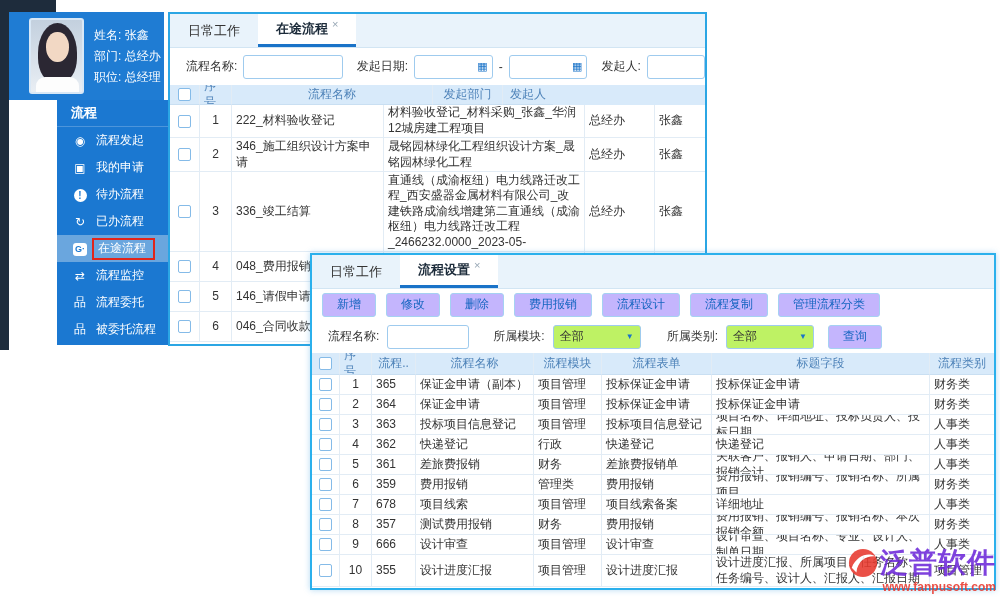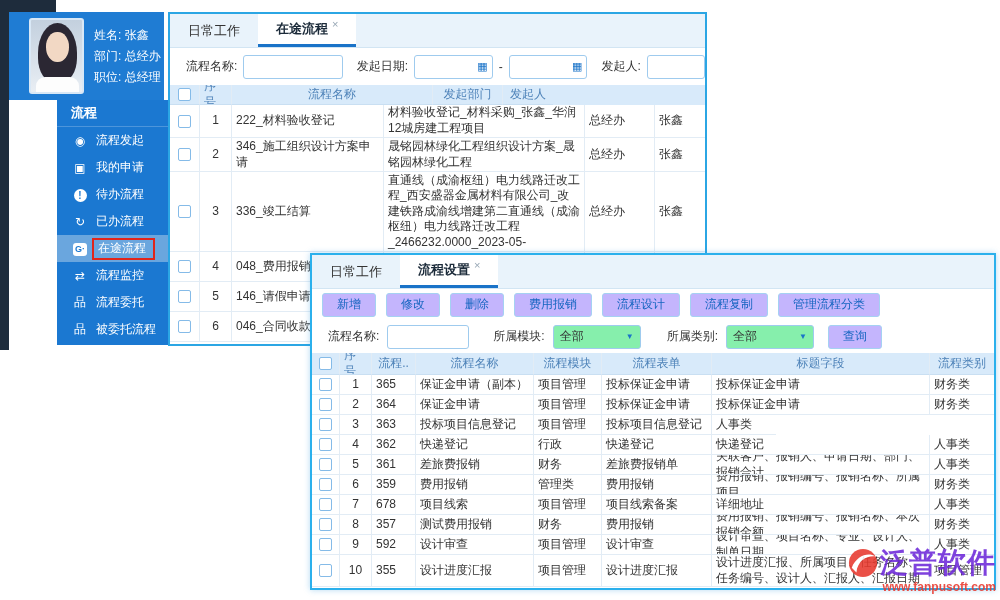--- a/index.html
+++ b/index.html
@@ -37,21 +37,21 @@
   .tabstrip { display:flex; align-items:stretch; height:34px; background:#e9f3fb; border-bottom:1px solid #d2e5f3; }
   .tab { display:flex; align-items:center; padding:0 18px; font-size:13px; color:#333; cursor:pointer; position:relative; }
   .tab.active { background:#fff; color:#1c2b3a; font-weight:bold; border-bottom:3px solid #1a73c8; }
   .tab-close { font-size:11px; color:#96a6b4; margin-left:4px; margin-top:-10px; font-weight:normal; }
 
   .filter-row { display:flex; align-items:center; height:37px; padding-left:16px; gap:6px; white-space:nowrap; }
   .filter-row.f2 { height:33px; gap:8px; }
   .flabel { color:#333; font-size:12px; }
   .tinput { height:24px; border:1px solid #9fcbee; border-radius:3px; background:#fff; position:relative; display:flex; align-items:center; justify-content:flex-end; }
   .cal { color:#1a73c8; font-size:11px; margin-right:4px; }
-  .tselect { height:24px; border:1px solid #9fcbee; border-radius:3px; background:#86efac; display:flex; align-items:center; justify-content:space-between; padding:0 6px; color:#333; cursor:pointer; }
+  .tselect { height:24px; border:1px solid #9fcbee; border-radius:3px; background:#bef264; display:flex; align-items:center; justify-content:space-between; padding:0 6px; color:#333; cursor:pointer; }
   .arrow { color:#1a73c8; font-size:8px; }
   .btn { height:24px; padding:0 14px; background:#c4b5fd; border:1px solid #a5d1f2; border-radius:3px; color:#1565c0; font-size:12px; display:inline-flex; align-items:center; cursor:pointer; }
   .toolbar { display:flex; align-items:center; height:31px; padding-left:10px; gap:10px; }
 
   
   .thead { display:flex; background:#d8eafa; color:#4d82b8; }
   .trow  { display:flex; background:#fff; }
   .tcell { border-right:1px solid #e2ecf5; border-bottom:1px solid #e2ecf5; display:flex; align-items:center; justify-content:center; padding:1px 4px; overflow:hidden; font-size:12px; line-height:1.3; }
   .thead .tcell { border-bottom:1px solid #c9dff2; justify-content:center; }
   .tcell.left { justify-content:flex-start; text-align:left; }
@@ -304,20 +304,21 @@
         </div>
         <div class="trow w2r">
           <div class="tcell w2c0">
             <span class="checkbox"></span>
           </div>
           <div class="tcell w2c1">3</div>
           <div class="tcell w2c2 left">363</div>
           <div class="tcell w2c3 left">投标项目信息登记</div>
           <div class="tcell w2c4 left">项目管理</div>
           <div class="tcell w2c5 left">投标项目信息登记</div>
+          <div class="tcell w2c6 left">项目名称、详细地址、投标负责人、投标日期</div>
           <div class="tcell w2c7 left">人事类</div>
         </div>
         <div class="trow w2r">
           <div class="tcell w2c0">
             <span class="checkbox"></span>
           </div>
           <div class="tcell w2c1">4</div>
           <div class="tcell w2c2 left">362</div>
           <div class="tcell w2c3 left">快递登记</div>
           <div class="tcell w2c4 left">行政</div>
@@ -371,21 +372,21 @@
           <div class="tcell w2c4 left">财务</div>
           <div class="tcell w2c5 left">费用报销</div>
           <div class="tcell w2c6 left">费用报销、报销编号、报销名称、本次报销金额</div>
           <div class="tcell w2c7 left">财务类</div>
         </div>
         <div class="trow w2r">
           <div class="tcell w2c0">
             <span class="checkbox"></span>
           </div>
           <div class="tcell w2c1">9</div>
-          <div class="tcell w2c2 left">592</div>
+          <div class="tcell w2c2 left">666</div>
           <div class="tcell w2c3 left">设计审查</div>
           <div class="tcell w2c4 left">项目管理</div>
           <div class="tcell w2c5 left">设计审查</div>
           <div class="tcell w2c6 left">设计审查、项目名称、专业、设计人、制单日期</div>
           <div class="tcell w2c7 left">人事类</div>
         </div>
         <div class="trow w2r-last">
           <div class="tcell w2c0">
             <span class="checkbox"></span>
           </div>

